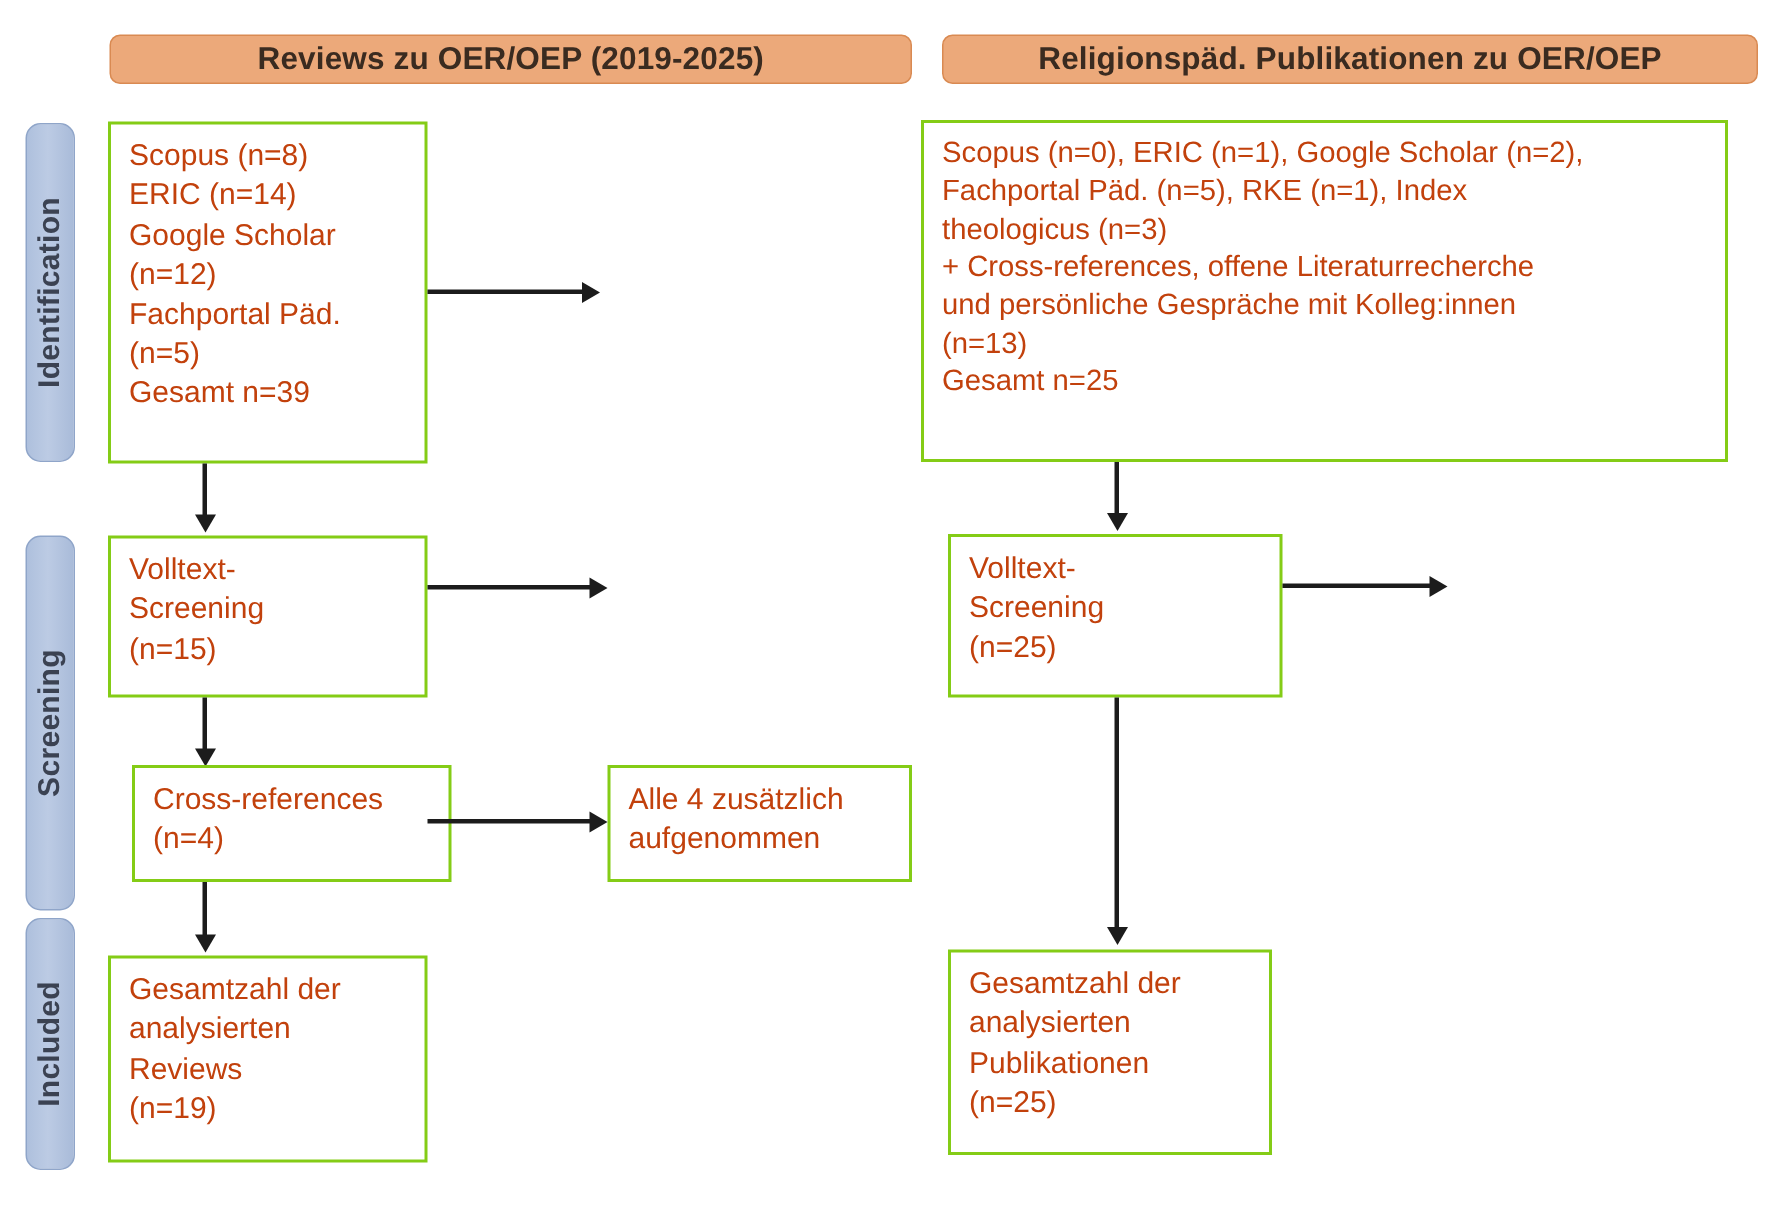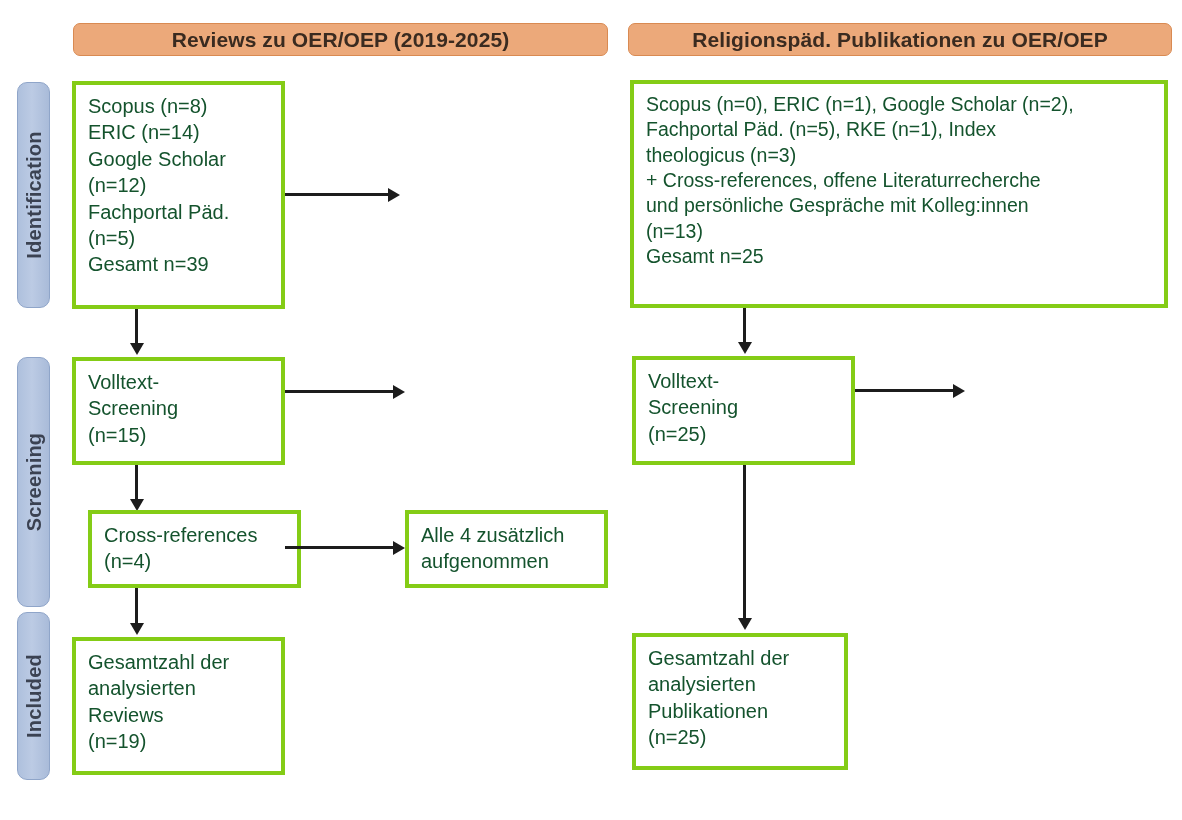--- a/index.html
+++ b/index.html
@@ -49,26 +49,26 @@
     font-size: 20px;
     font-weight: bold;
     color: #3b4252;
     letter-spacing: 0.2px;
   }
 
   
   .box {
     position: absolute;
     background: #ffffff;
-    border: 4px solid #84cc16;
+    border: 2px solid #84cc16;
     box-sizing: border-box;
     padding: 8px 10px 6px 12px;
     font-size: 20px;
     line-height: 1.32;
-    color: #14532d;
+    color: #c2410c;
     white-space: pre-line;
     overflow: hidden;
   }
   .box.wide { font-size: 19.5px; line-height: 1.30; }
 
   
   .vline {
     position: absolute;
     background: #1c1c1c;
     width: 3px;
@@ -156,21 +156,21 @@
   <div class="arrow-right" style="left:393px; top:541px;"></div>
 
   <div class="vline" style="left:135px; top:588px; width:3px; height:37px;"></div>
   <div class="arrow-down" style="left:130px; top:623px;"></div>
 
   <div class="box" style="left:72px; top:637px; width:213px; height:138px;">Gesamtzahl der
 analysierten
 Reviews
 (n=19)</div>
 
-  <div class="box wide" style="left:630px; top:80px; width:538px; height:228px;">Scopus (n=0), ERIC (n=1), Google Scholar (n=2),
+  <div class="box wide" style="left:614px; top:80px; width:538px; height:228px;">Scopus (n=0), ERIC (n=1), Google Scholar (n=2),
 Fachportal Päd. (n=5), RKE (n=1), Index
 theologicus (n=3)
 + Cross-references, offene Literaturrecherche
 und persönliche Gespräche mit Kolleg:innen
 (n=13)
 Gesamt n=25</div>
 
   <div class="vline" style="left:743px; top:308px; width:3px; height:36px;"></div>
   <div class="arrow-down" style="left:738px; top:342px;"></div>
 

